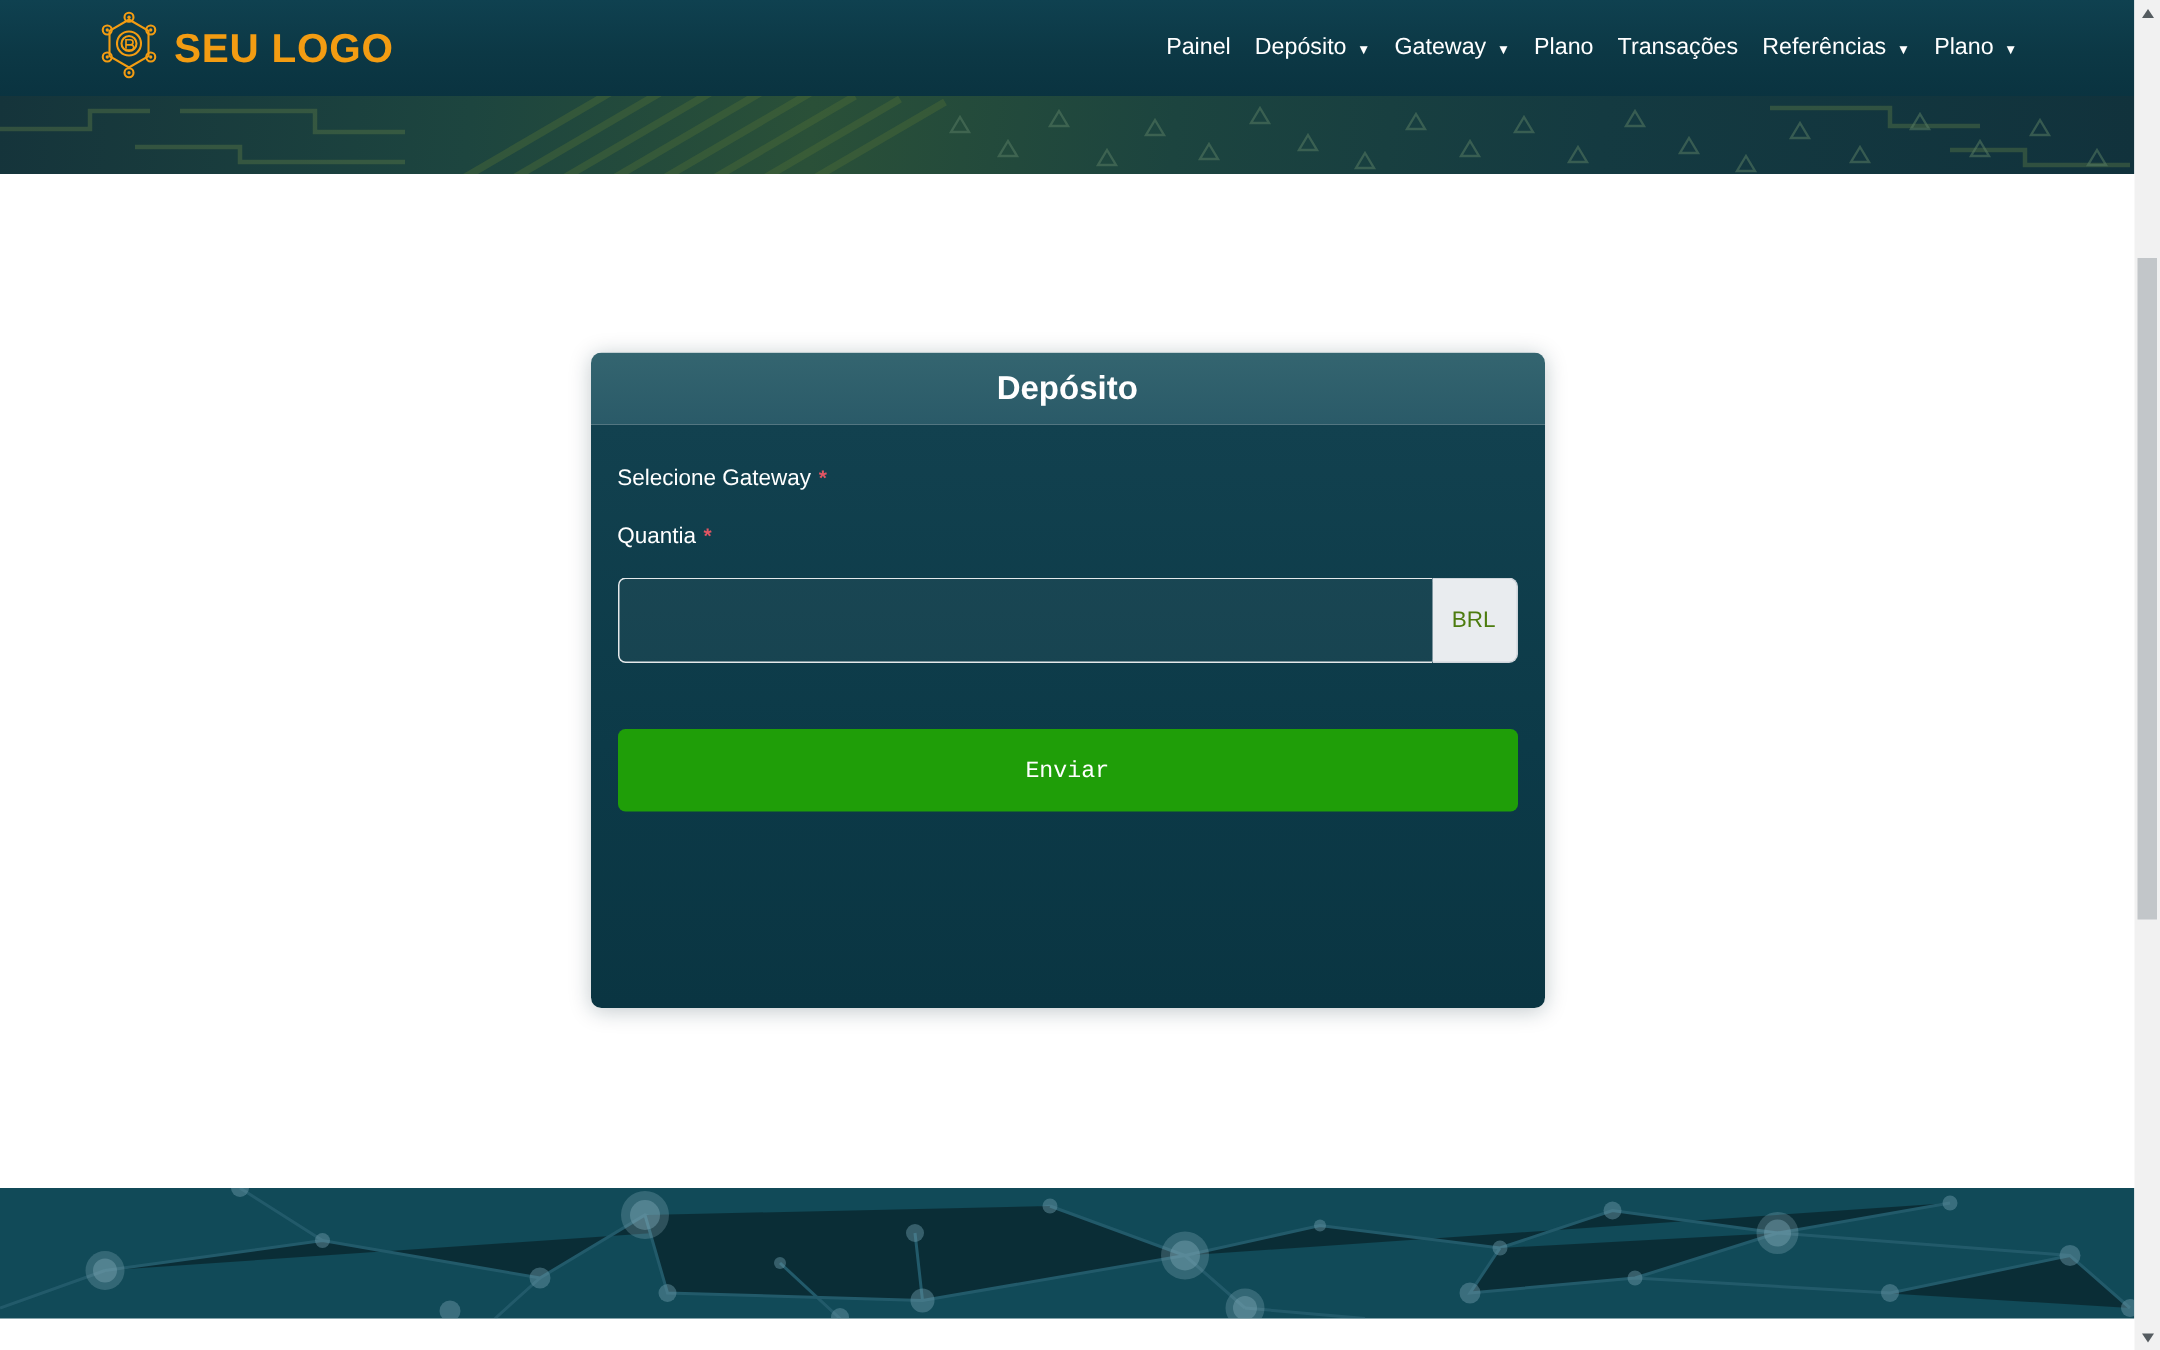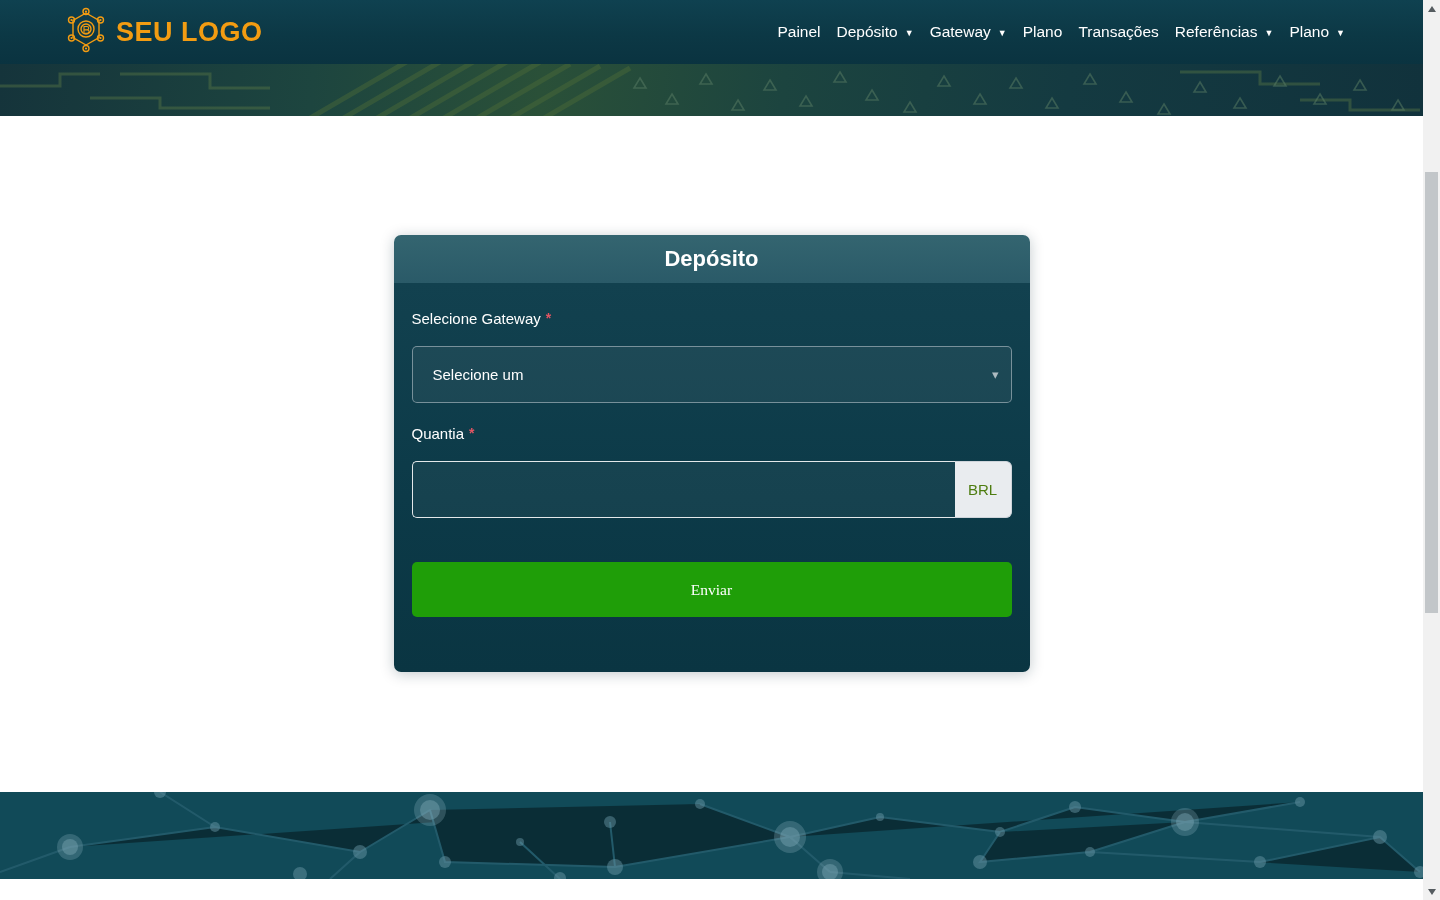--- a/index.html
+++ b/index.html
@@ -74,21 +74,21 @@
   .input-addon {
     width:57px; height:100%; background:#e9ecef; border:1px solid #ced4da; border-left:none;
     border-radius:0 6px 6px 0; display:flex; align-items:center; justify-content:center;
     color:#4d7c0f; font-size:15px;
   }
 
   .submit-btn {
     margin-top:44px; width:100%; height:55px;
     background:#1f9e08; border:none; border-radius:5px;
     color:#ffffff; font-size:15.5px; cursor:pointer;
-    font-family:Liberation Serif, serif;
+    font-family:Liberation Mono, monospace;
   }
 
   
   .footer { height:87px; width:100%; position:relative; overflow:hidden; background:#114a58; }
   .footer svg { position:absolute; left:0; top:0; }
 
   
   .scrollbar { position:absolute; right:0; top:0; width:17px; height:900px; background:#f1f1f1; z-index:9; }
   .scroll-arrow { position:absolute; left:0; width:17px; height:17px; display:flex; align-items:center; justify-content:center; cursor:pointer; }
   .scroll-arrow.up { top:0; }
@@ -212,26 +212,20 @@
         <div class="card-header">
           <span class="card-title">Depósito</span>
         </div>
         <div class="card-body">
 
           <div class="field-label">
             <span>Selecione Gateway</span>
             <span class="req">*</span>
           </div>
 
-          <div class="select-wrap">
-            <select class="gateway-select">
-              <option>Selecione um</option>
-            </select>
-            <span class="select-chevron">▾</span>
-          </div>
 
           <div class="field-label amount-row">
             <span>Quantia</span>
             <span class="req">*</span>
           </div>
 
           <div class="input-group">
             <input class="amount-input" type="text" value="" style="">
             <span class="input-addon">BRL</span>
           </div>

